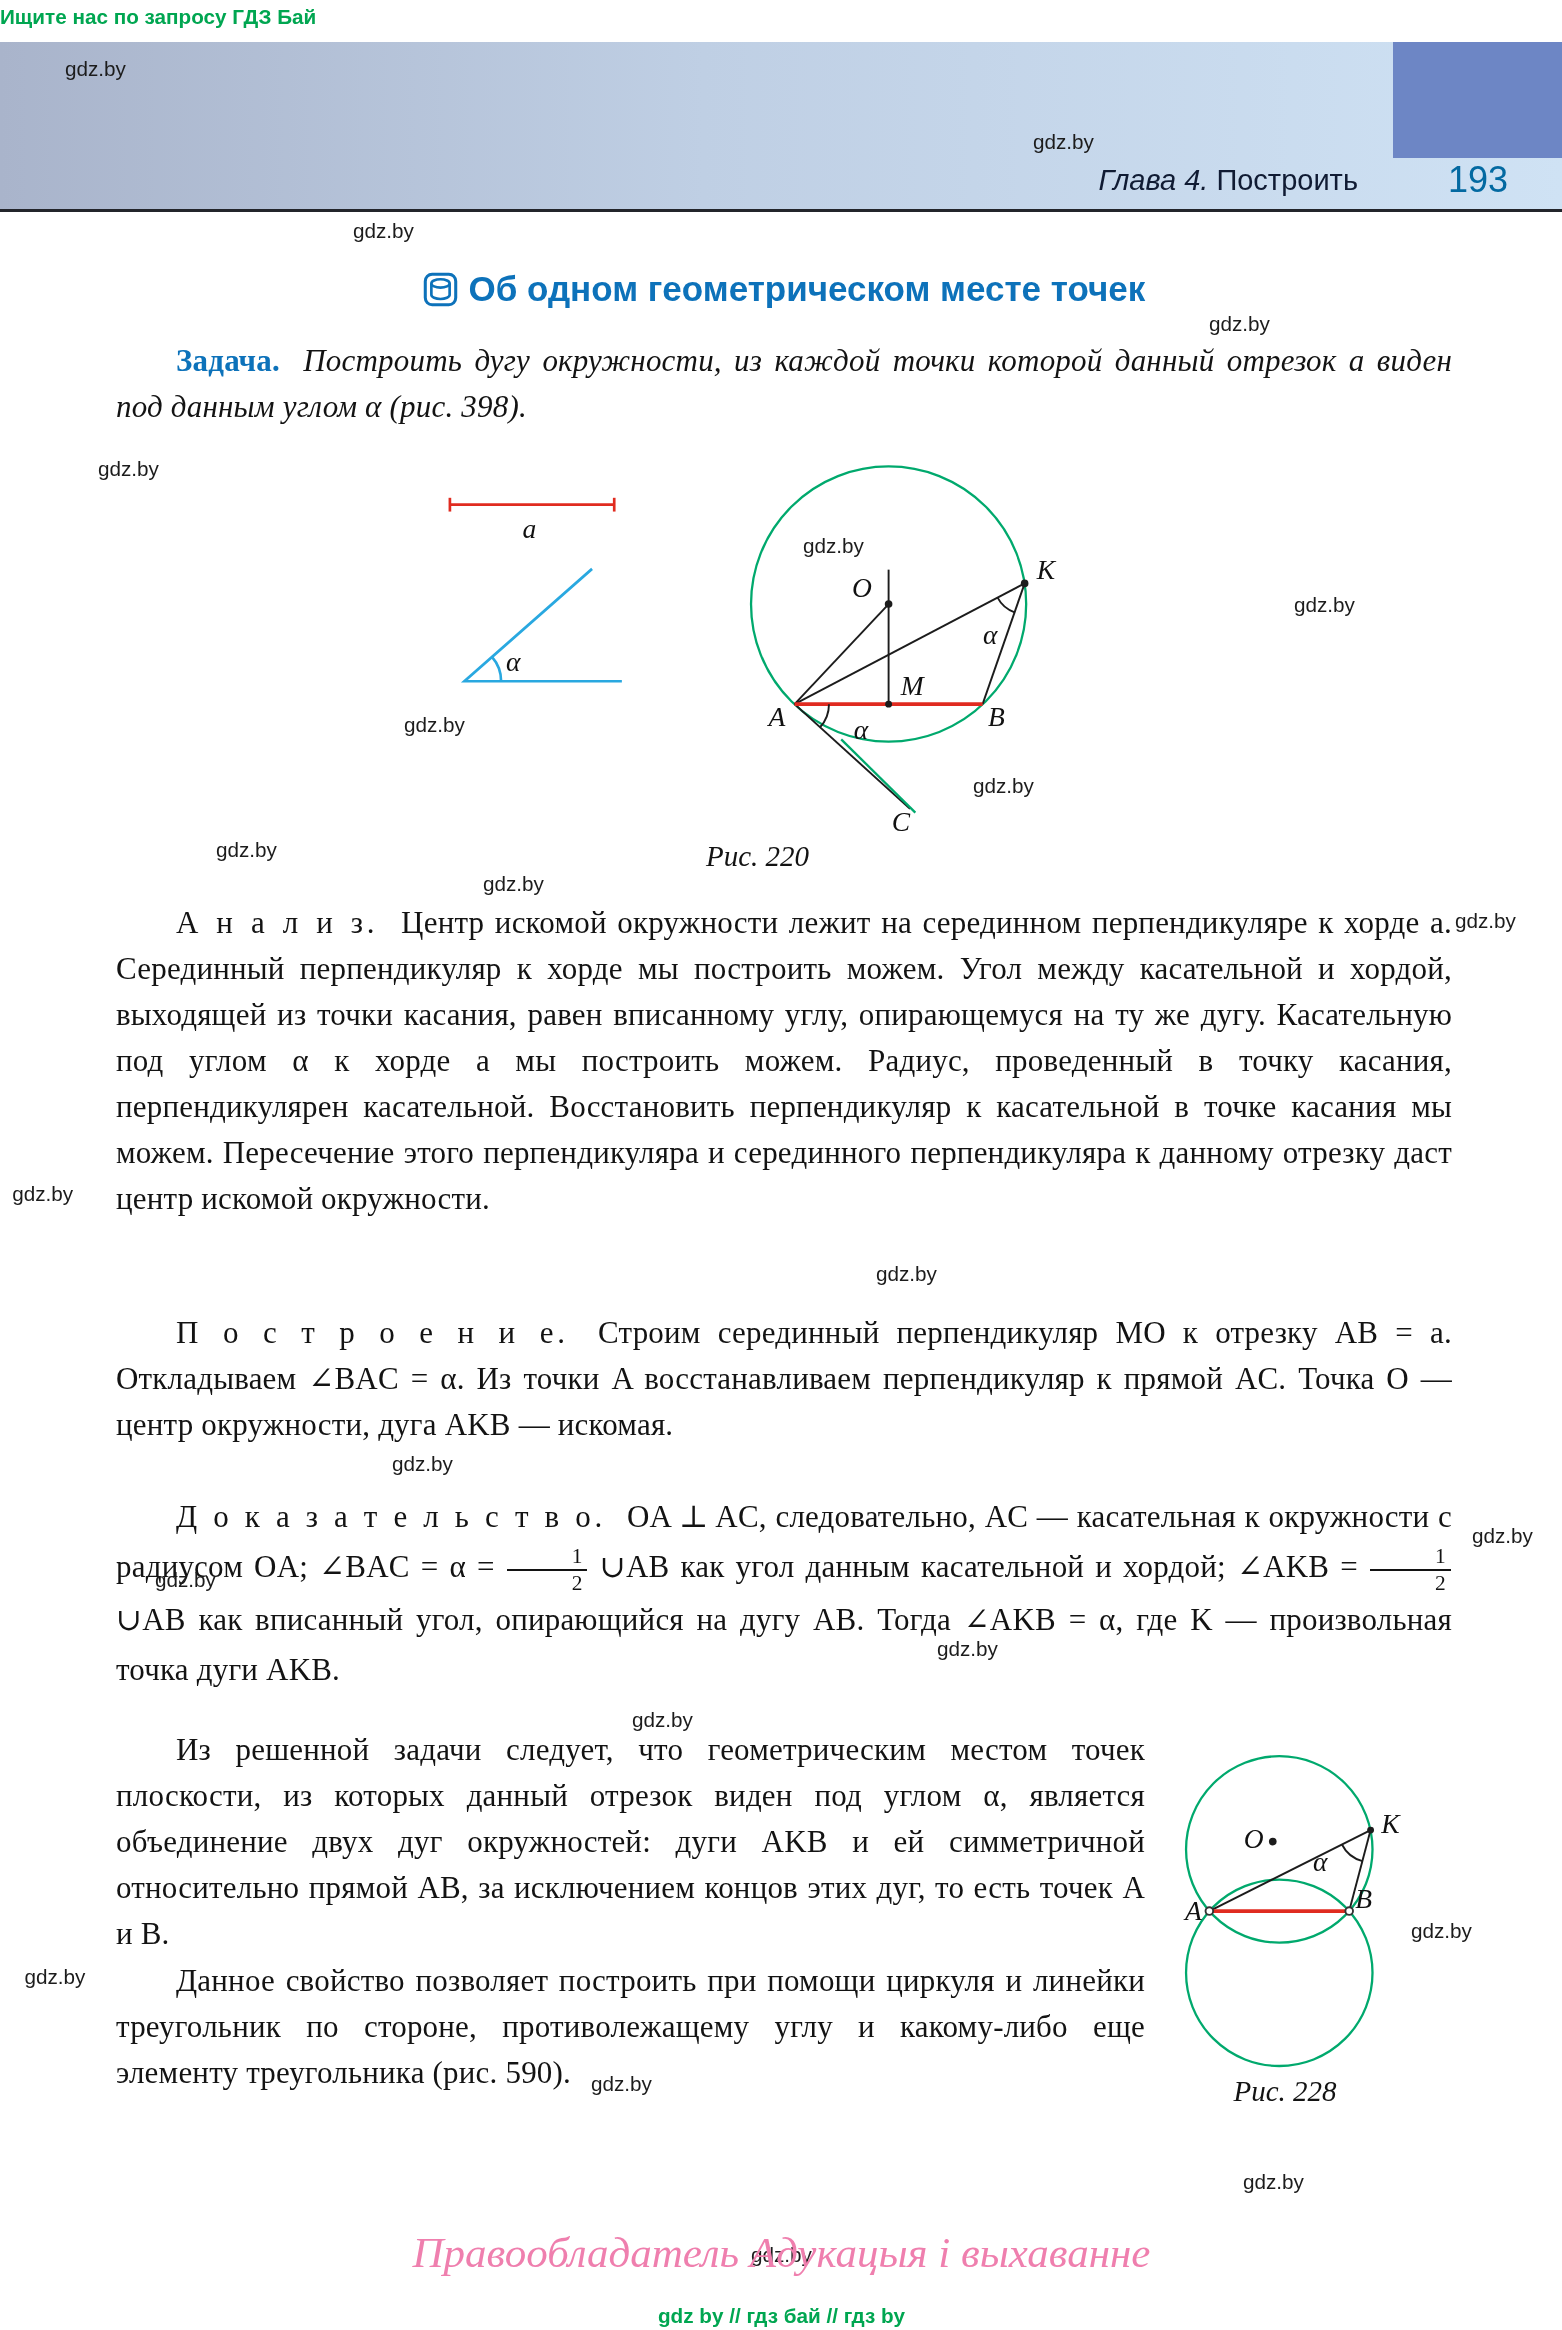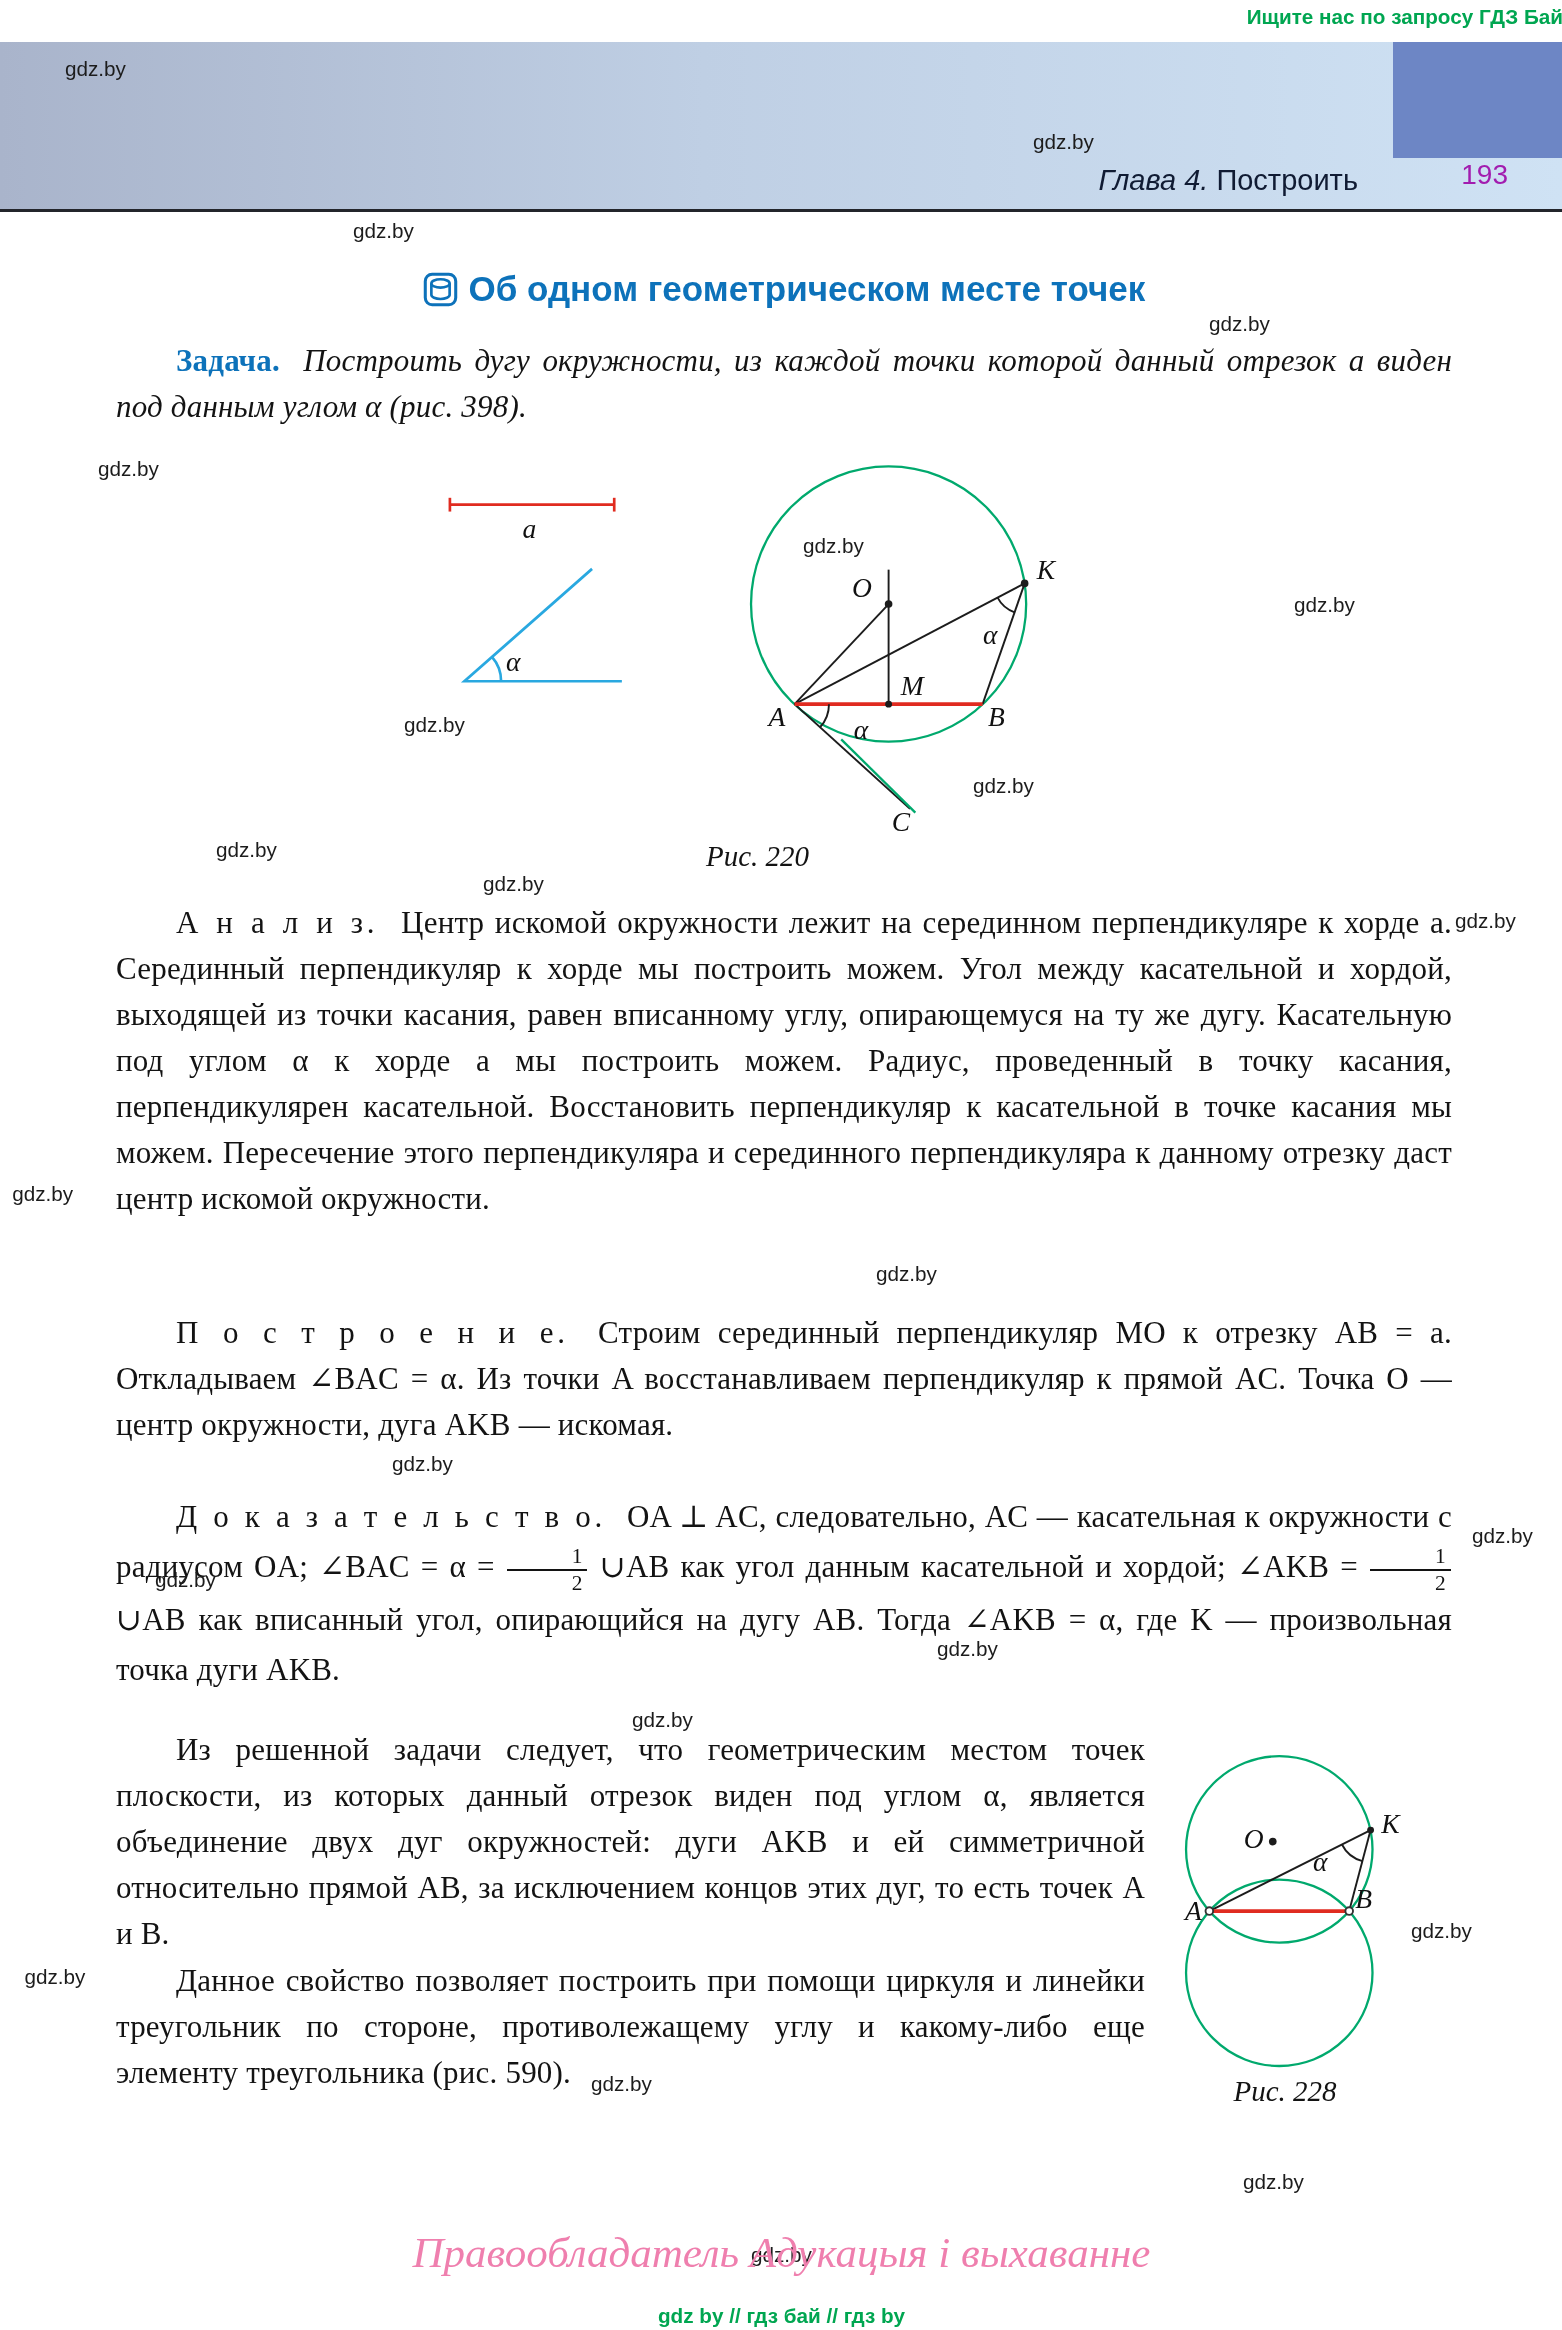--- a/index.html
+++ b/index.html
@@ -1,28 +1,28 @@
 <!DOCTYPE html>
 <html style="--accent: #0d72ba; --green: #00a96d; --red: #e02b20; --lightblue: #29a8e0; --pink: #ef7fae; --green-text: #00a651; --header-box: #6d86c5; --ink: #131313;font-size:12.2px"><head>
 <meta charset="utf-8">
 <style>
   html,body{margin:0;padding:0;background:#ffffff;}
   .page{position:relative;width:1563px;height:2330px;background:#ffffff;overflow:hidden;
         font-family:"Liberation Serif","DejaVu Serif",serif;color:var(--ink,#131313);}
 
-  .top-notice{position:absolute;top:4.6px;left:0;width:100%;text-align:right;
+  .top-notice{position:absolute;top:4.6px;left:0;width:100%;text-align:left;
     font-family:"Liberation Sans",sans-serif;font-size:20.7px;font-weight:600;color:var(--green-text);}
 
   .header-band{position:absolute;top:42px;left:0;width:100%;height:167px;
     background:linear-gradient(90deg,#a9b4cb 0%,#bfcfe4 45%,#cfe2f4 100%);}
   .header-box{position:absolute;top:42px;right:0;width:170px;height:116px;background:var(--header-box);}
   .header-chapter{position:absolute;top:164px;right:205px;font-size:29px;color:#101b33;
     font-family:"Liberation Sans",sans-serif;}
   .chapter-italic{font-style:italic;}
-  .page-number{position:absolute;top:159px;right:55px;font-size:28px;color:#a21caf;
+  .page-number{position:absolute;top:159px;right:55px;font-size:36px;color:#0369a1;
     font-family:"Liberation Sans",sans-serif;}
   .header-rule{position:absolute;top:209px;left:0;width:100%;height:3.1px;background:#23252b;}
 
   .section-title{position:absolute;top:269px;left:116px;width:1336px;text-align:center;
     font-family:"Liberation Sans",sans-serif;font-weight:bold;font-size:35px;color:var(--accent);}
   .title-icon{display:inline-block;vertical-align:-6.1px;margin-right:10.7px;}
 
   .para{position:absolute;left:116px;width:1336px;font-size:31px;line-height:46px;
     text-align:justify;text-indent:60px;letter-spacing:0.2px;}
   .task{top:338px;}

